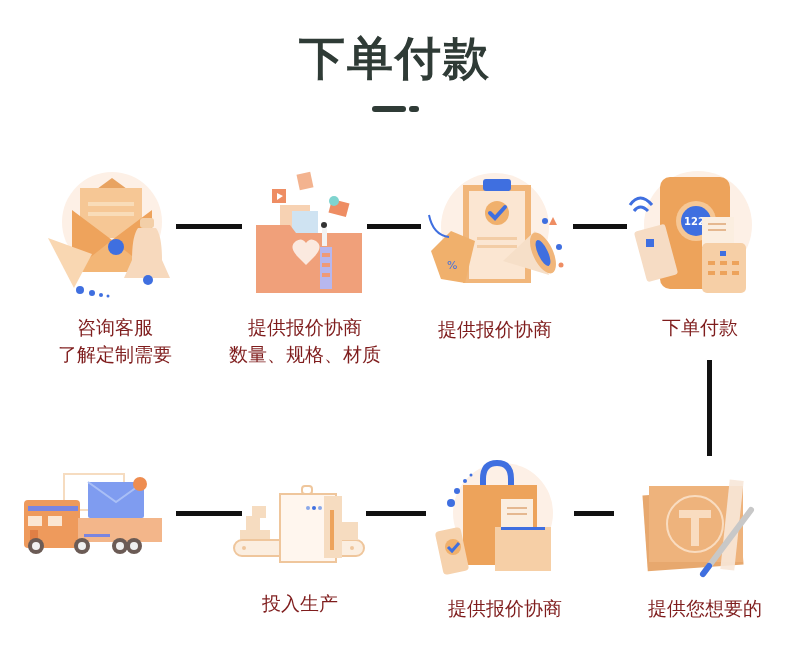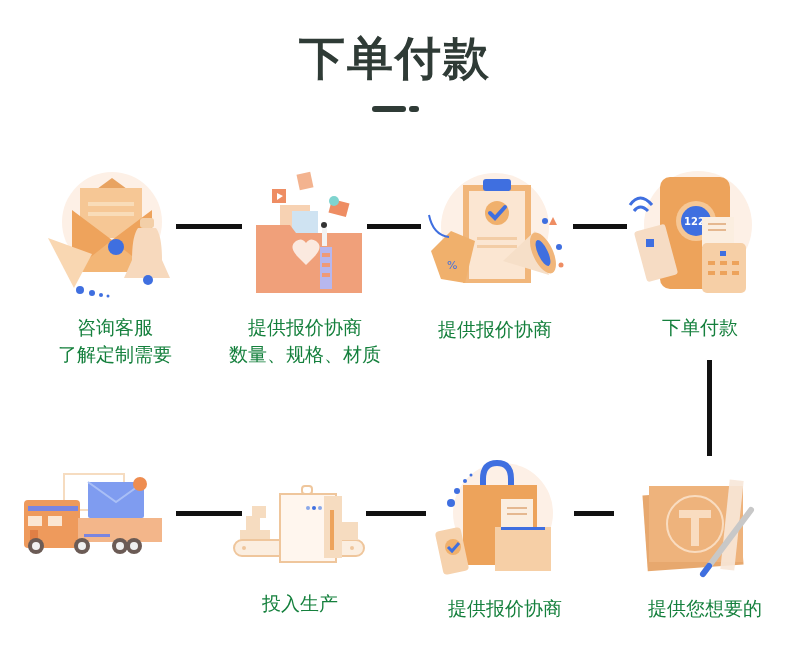--- a/index.html
+++ b/index.html
@@ -7,21 +7,21 @@
          font-family:"DejaVu Sans", "Liberation Sans", sans-serif; color:#222; }
   .title { position:absolute; left:0; width:790px; top:28px; text-align:center;
            font-size:46px; font-weight:bold; color:#2f3b36; letter-spacing:2px; }
   .title-underline { position:absolute; top:106px; left:372px; height:6px; }
   .title-underline .bar { position:absolute; left:0; top:0; width:34px; height:6px; background:#2f3b36; border-radius:3px; }
   .title-underline .dot { position:absolute; left:37px; top:0; width:10px; height:6px; background:#2f3b36; border-radius:3px; }
   .hline { position:absolute; height:5px; background:#111; }
   .vline { position:absolute; width:5px; background:#111; }
   .step { position:absolute; }
   .step svg { position:absolute; }
-  .label { position:absolute; text-align:center; font-size:19px; line-height:27px; color:#15803d; white-space:nowrap; }
+  .label { position:absolute; text-align:center; font-size:19px; line-height:27px; color:#7f1d1d; white-space:nowrap; }
 </style>
 </head>
 <body>
 
 <div class="title">下单付款</div>
 <div class="title-underline">
   <div class="bar"></div>
   <div class="dot"></div>
 </div>
 

